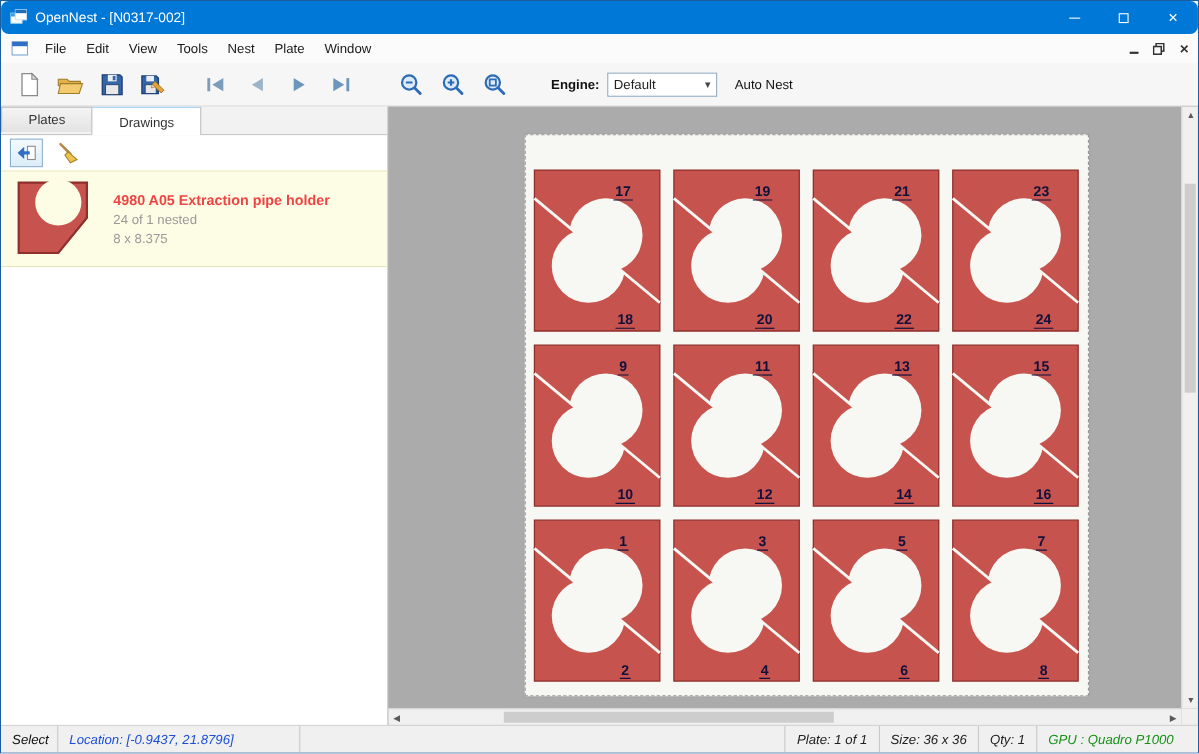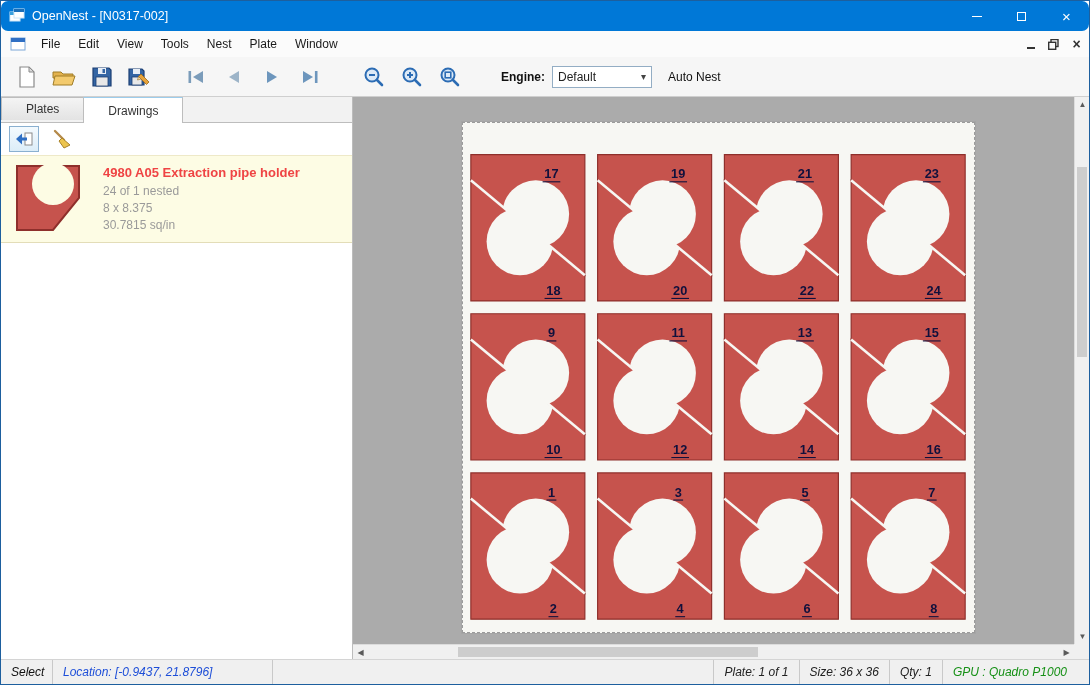--- a/index.html
+++ b/index.html
@@ -57,21 +57,21 @@
                   display:flex; align-items:center; padding:4px 6px; }
   .drawing-thumb { width:86px; height:78px; flex:0 0 86px; display:flex; align-items:center; justify-content:center; }
   .drawing-meta { margin-left:10px; line-height:17px; }
   .drawing-title { font-weight:bold; font-size:13px; color:#ef4444; margin-bottom:2px; }
   .drawing-sub { color:#9a9a9a; font-size:12px; }
   .panel-rest { flex:1; background:#fff; }
 
   
   .canvas-wrap { flex:1; position:relative; background:#ababab; overflow:hidden; }
   .canvas-view { position:absolute; left:0; top:0; right:15px; bottom:15px; background:#ababab; }
-  .plate { position:absolute; left:109px; top:25px; width:513px; height:511px; background:#f7f7f3;
+  .plate { position:absolute; left:124px; top:25px; width:513px; height:511px; background:#f7f7f3;
            border:1px dashed #9b9b9b; box-shadow:0 0 0 1px #8f8f8f33; }
   .plate svg { width:100%; height:100%; display:block; }
   .part { fill:#c6534d; stroke:#8e2f2b; stroke-width:1.2; }
   .gapline { stroke:#f7f7f3; stroke-width:2.6; }
   .plabel { font-family:"Liberation Sans", sans-serif; font-size:13px; font-weight:bold; fill:#10103c; text-anchor:middle; }
   .plabel-line { stroke:#10103c; stroke-width:1.1; }
 
   
   .vscroll { position:absolute; top:0; right:0; bottom:15px; width:15px; background:#f0f0f0; border-left:1px solid #dcdcdc; }
   .hscroll { position:absolute; left:0; right:15px; bottom:0; height:15px; background:#f0f0f0; border-top:1px solid #dcdcdc; }
@@ -268,21 +268,20 @@
                 <circle cx="42" cy="24" r="21" fill="#000"></circle>
               </mask>
             </defs>
             <path d="M6,6 L68,6 L68,38 L42,70 L6,70 Z" fill="#c6534d" stroke="#8e2f2b" stroke-width="2" mask="url(#thumbMask)"></path>
           </svg>
         </span>
         <span class="drawing-meta">
           <div class="drawing-title">4980 A05 Extraction pipe holder</div>
           <div class="drawing-sub">24 of 1 nested</div>
           <div class="drawing-sub">8 x 8.375</div>
-          <div class="drawing-sub">30.7815 sq/in</div>
         </span>
       </div>
       <div class="panel-rest"></div>
     </div>
 
     <div class="canvas-wrap">
       <div class="canvas-view">
         <div class="plate">
           <svg id="nest-svg" viewBox="0 0 520 515" preserveAspectRatio="none">
               <defs>

